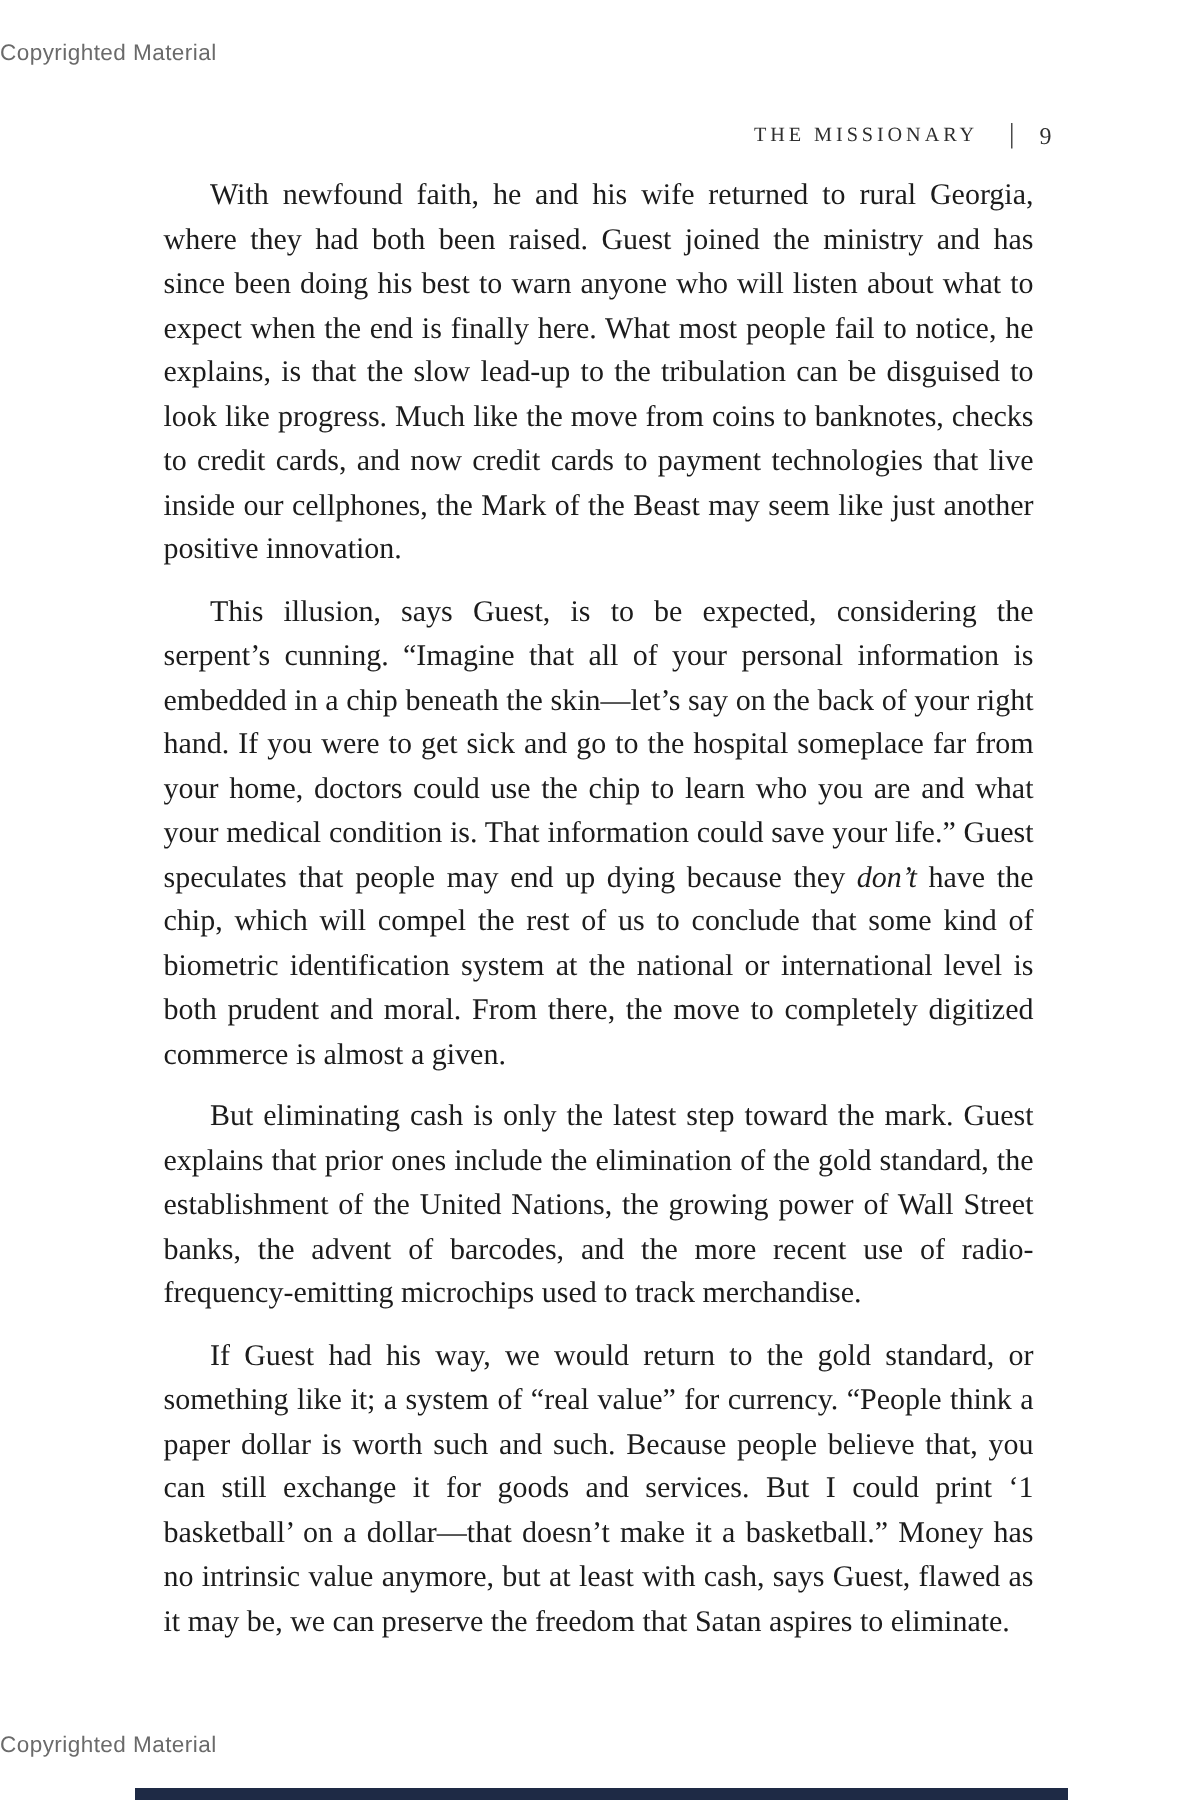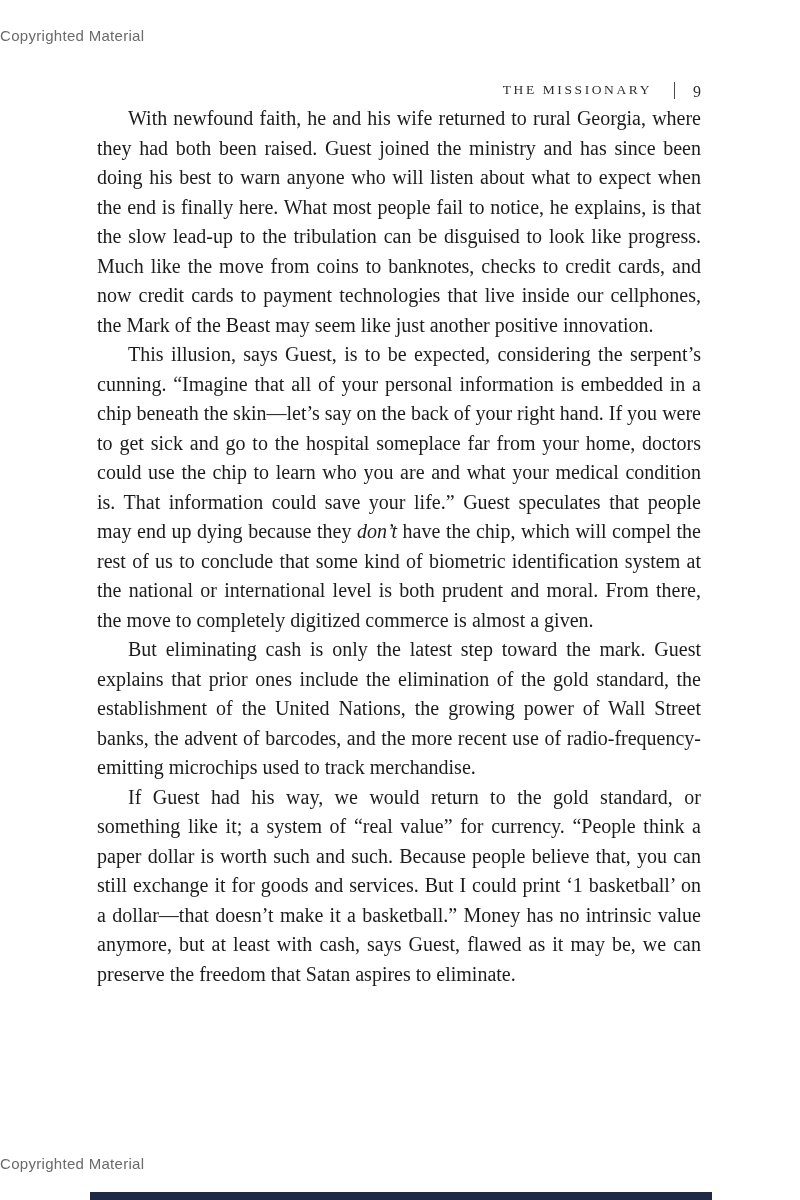--- a/index.html
+++ b/index.html
@@ -59,21 +59,21 @@
     position: absolute;
     top: 104px;
     left: 97px;
     width: 604px;
     color: var(--body-color, #1c1c1c);
     font-size: 20px;
     line-height: 29.5px;
     text-align: justify;
   }
   .text-block p {
-    margin: 0;
+    margin: 12px;
     padding: 0;
     text-indent: 31px;
   }
   .text-block p i {
   }
 
   .scan-edge-bar {
     position: absolute;
     left: 90px;
     bottom: 0;

